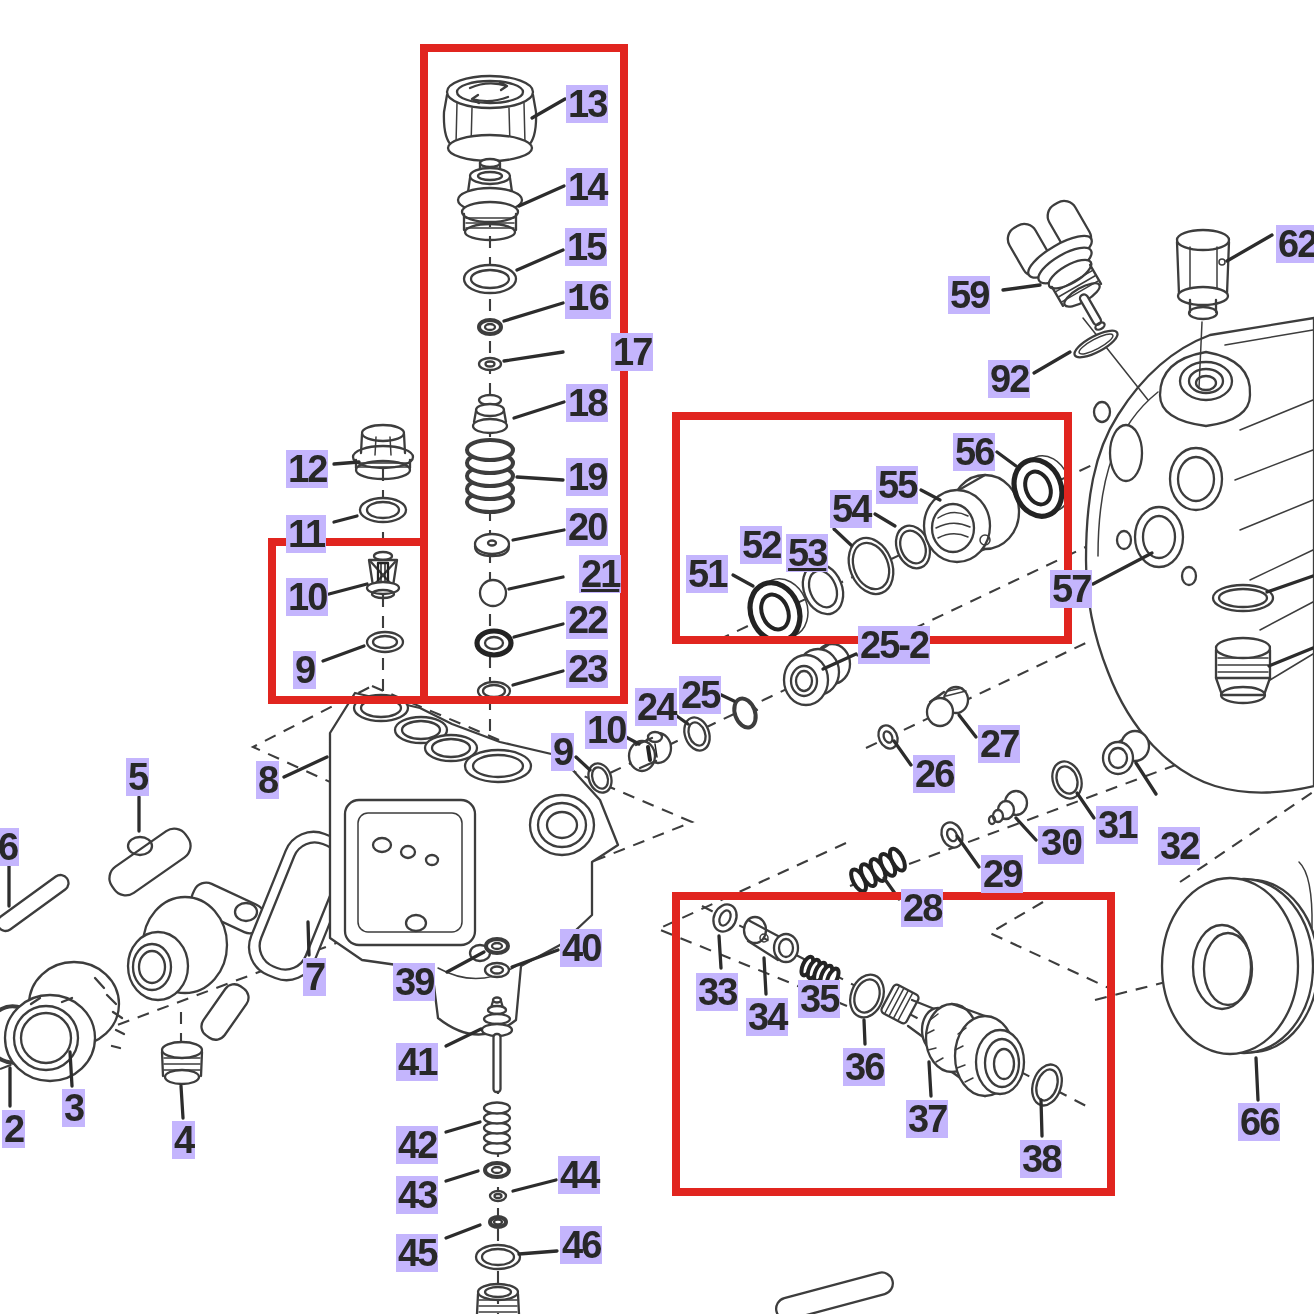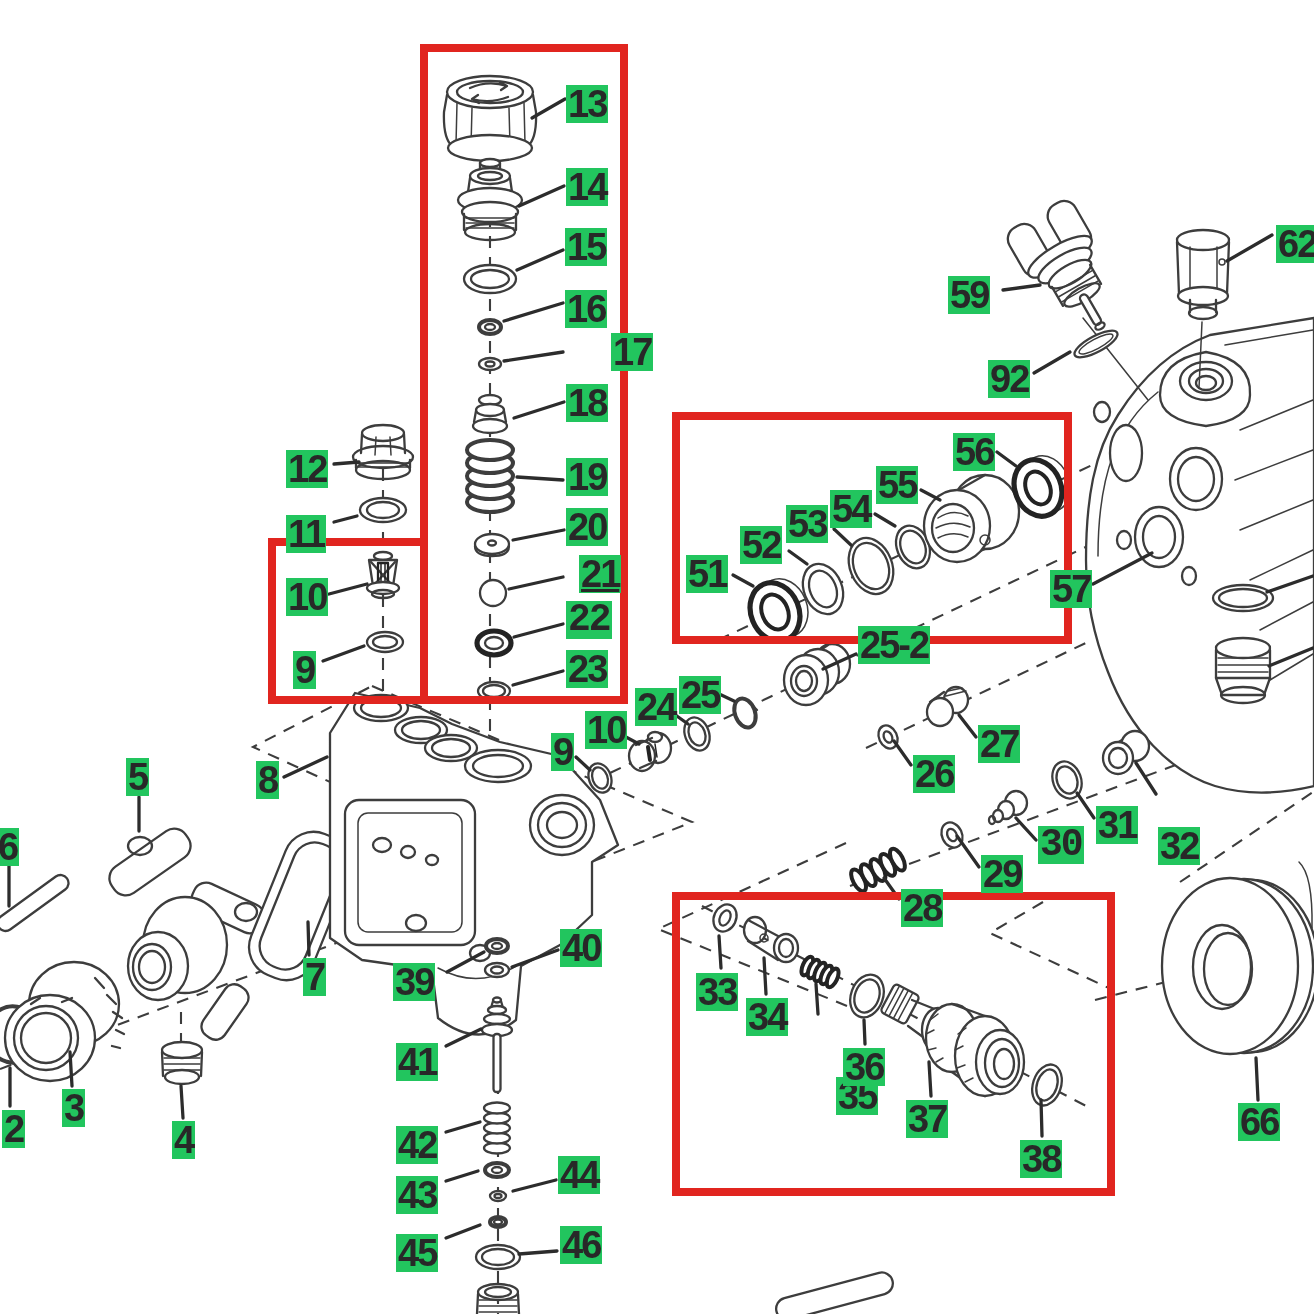--- a/index.html
+++ b/index.html
@@ -13,21 +13,21 @@
   .b5{stroke-width:5.2;}
   .dk{stroke:#232323;}
   .thin{stroke-width:1.5;}
   .dash{stroke:#3d3d3d;fill:none;stroke-width:2.1;stroke-dasharray:12 9;}
   .lead{stroke:#2c2c2c;fill:none;stroke-width:3.3;stroke-linecap:round;}
   
   .hbox{position:absolute;border:8px solid #e1251f;box-sizing:border-box;pointer-events:none;}
   .hbox.noright{border-right:none;}
   
   .part-label{position:absolute;font-size:38px;font-weight:bold;line-height:1;
-              color:#282828;background:#22c55e;padding:0 2px;letter-spacing:-2px;
+              color:#282828;background:#c4b5fd;padding:0 2px;letter-spacing:-2px;
               white-space:nowrap;}
 </style>
 </head>
 <body>
 
 <div id="stage">
 
 <svg id="art" viewBox="0 0 1314 1314">
 
   <g class="dash">
@@ -586,39 +586,39 @@
   </g>
 </svg>
 
 <div class="hbox" style="left: 420px; top: 44px; width: 208px; height: 660px; border-color: rgb(225, 37, 31);"></div>
     <div class="hbox noright" style="left: 268px; top: 538px; width: 152px; height: 166px; border-color: rgb(225, 37, 31);"></div>
     <div class="hbox" style="left: 672px; top: 412px; width: 400px; height: 232px; border-color: rgb(225, 37, 31);"></div>
     <div class="hbox" style="left: 672px; top: 892px; width: 443px; height: 304px; border-color: rgb(225, 37, 31);"></div>
     <div class="part-label" style="left: 566px; top: 85px; color: rgb(40, 40, 40);">13</div>
     <div class="part-label" style="left: 566px; top: 168px; color: rgb(40, 40, 40);">14</div>
     <div class="part-label" style="left: 565px; top: 228px; color: rgb(40, 40, 40);">15</div>
-    <div class="part-label" style="left: 565px; top: 290px; color: rgb(40, 40, 40);">16</div>
+    <div class="part-label" style="left: 565px; top: 281px; color: rgb(40, 40, 40); font-family: Liberation Mono, monospace;">16</div>
     <div class="part-label" style="left: 565px; top: 333px; color: rgb(40, 40, 40); margin-left: 46px;">17</div>
     <div class="part-label" style="left: 566px; top: 384px; color: rgb(40, 40, 40);">18</div>
     <div class="part-label" style="left: 566px; top: 458px; color: rgb(40, 40, 40);">19</div>
     <div class="part-label" style="left: 566px; top: 508px; color: rgb(40, 40, 40);">20</div>
     <div class="part-label" style="left: 579px; top: 555px; color: rgb(40, 40, 40); text-decoration: underline;">21</div>
-    <div class="part-label" style="left: 566px; top: 601px; color: rgb(40, 40, 40); font-family: Liberation Mono, monospace;">22</div>
+    <div class="part-label" style="left: 566px; top: 601px; color: rgb(40, 40, 40);">22</div>
     <div class="part-label" style="left: 566px; top: 650px; color: rgb(40, 40, 40);">23</div>
     <div class="part-label" style="left: 286px; top: 450px; color: rgb(40, 40, 40);">12</div>
     <div class="part-label" style="left: 286px; top: 515px; color: rgb(40, 40, 40);">11</div>
     <div class="part-label" style="left: 286px; top: 578px; color: rgb(40, 40, 40);">10</div>
     <div class="part-label" style="left: 293px; top: 651px; color: rgb(40, 40, 40);">9</div>
     <div class="part-label" style="left: 948px; top: 276px; color: rgb(40, 40, 40);">59</div>
     <div class="part-label" style="left: 988px; top: 360px; color: rgb(40, 40, 40);">92</div>
     <div class="part-label" style="left: 1276px; top: 225px; color: rgb(40, 40, 40);">62</div>
     <div class="part-label" style="left: 953px; top: 433px; color: rgb(40, 40, 40);">56</div>
     <div class="part-label" style="left: 876px; top: 466px; color: rgb(40, 40, 40);">55</div>
     <div class="part-label" style="left: 830px; top: 490px; color: rgb(40, 40, 40);">54</div>
-    <div class="part-label" style="left: 786px; top: 505px; color: rgb(40, 40, 40);">53</div>
+    <div class="part-label" style="left: 786px; top: 534px; color: rgb(40, 40, 40); text-decoration: underline;">53</div>
     <div class="part-label" style="left: 740px; top: 526px; color: rgb(40, 40, 40);">52</div>
     <div class="part-label" style="left: 686px; top: 555px; color: rgb(40, 40, 40);">51</div>
     <div class="part-label" style="left: 1050px; top: 570px; color: rgb(40, 40, 40);">57</div>
     <div class="part-label" style="left: 858px; top: 626px; color: rgb(40, 40, 40);">25-2</div>
     <div class="part-label" style="left: 679px; top: 676px; color: rgb(40, 40, 40);">25</div>
     <div class="part-label" style="left: 635px; top: 688px; color: rgb(40, 40, 40);">24</div>
     <div class="part-label" style="left: 585px; top: 711px; color: rgb(40, 40, 40);">10</div>
     <div class="part-label" style="left: 551px; top: 733px; color: rgb(40, 40, 40);">9</div>
     <div class="part-label" style="left: 978px; top: 725px; color: rgb(40, 40, 40);">27</div>
     <div class="part-label" style="left: 913px; top: 755px; color: rgb(40, 40, 40);">26</div>
@@ -637,18 +637,18 @@
     <div class="part-label" style="left: 393px; top: 963px; color: rgb(40, 40, 40);">39</div>
     <div class="part-label" style="left: 560px; top: 929px; color: rgb(40, 40, 40);">40</div>
     <div class="part-label" style="left: 396px; top: 1043px; color: rgb(40, 40, 40);">41</div>
     <div class="part-label" style="left: 396px; top: 1126px; color: rgb(40, 40, 40);">42</div>
     <div class="part-label" style="left: 396px; top: 1176px; color: rgb(40, 40, 40);">43</div>
     <div class="part-label" style="left: 558px; top: 1156px; color: rgb(40, 40, 40);">44</div>
     <div class="part-label" style="left: 396px; top: 1234px; color: rgb(40, 40, 40);">45</div>
     <div class="part-label" style="left: 560px; top: 1226px; color: rgb(40, 40, 40);">46</div>
     <div class="part-label" style="left: 696px; top: 973px; color: rgb(40, 40, 40);">33</div>
     <div class="part-label" style="left: 746px; top: 998px; color: rgb(40, 40, 40);">34</div>
-    <div class="part-label" style="left: 798px; top: 1077px; color: rgb(40, 40, 40); margin-left: 38px;">35</div>
+    <div class="part-label" style="left: 798px; top: 980px; color: rgb(40, 40, 40);">35</div>
     <div class="part-label" style="left: 843px; top: 1048px; color: rgb(40, 40, 40);">36</div>
     <div class="part-label" style="left: 906px; top: 1100px; color: rgb(40, 40, 40);">37</div>
     <div class="part-label" style="left: 1020px; top: 1140px; color: rgb(40, 40, 40);">38</div>
     <div class="part-label" style="left: 1238px; top: 1103px; color: rgb(40, 40, 40);">66</div>
   </div>
 
 </body></html>

